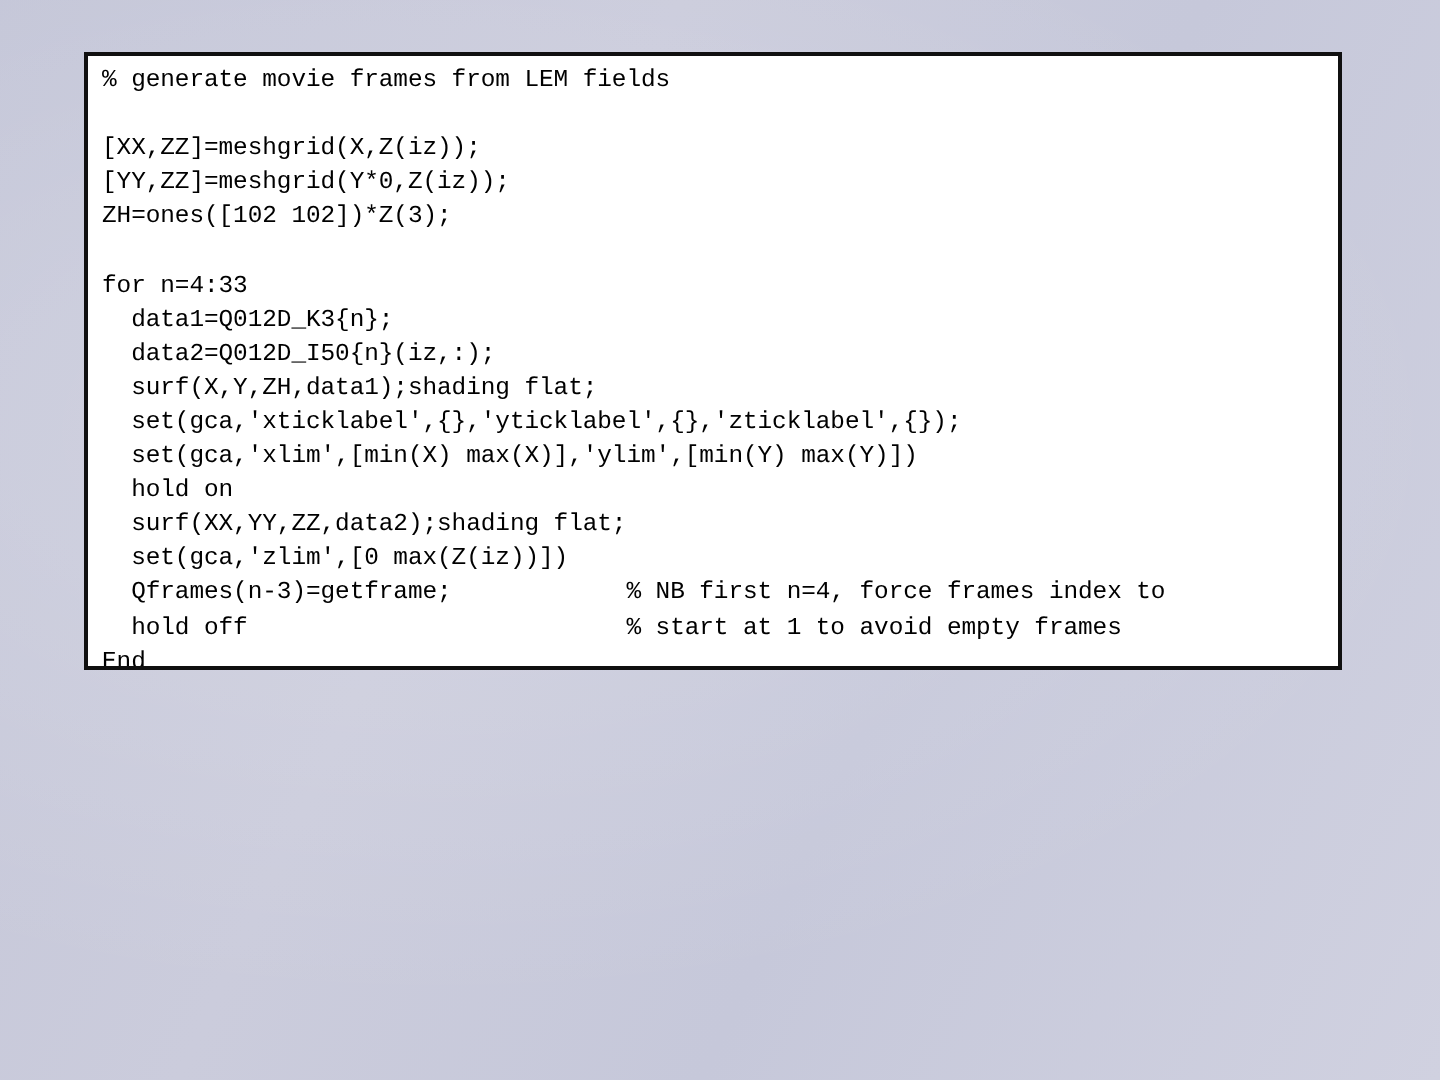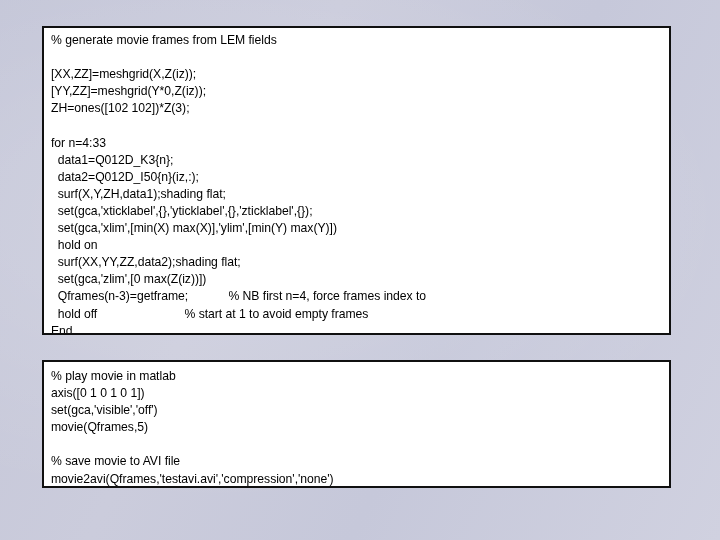--- a/index.html
+++ b/index.html
@@ -39,21 +39,21 @@
     top: 360px;
     width: 629px;
     height: 128px;
   }
   .code-text {
     position: absolute;
     left: 7px;
     top: 5px;
     margin: 0;
     padding: 0;
-    font-family: Liberation Sans, sans-serif;
+    font-family: Liberation Mono, monospace;
     font-size: 12.2px;
     line-height: 17.1px;
     letter-spacing: -0.03px;
     color: #000000;
     white-space: pre;
     -webkit-font-smoothing: none;
   }
   #code-box-1 .code-text { top: 4px; }
   #code-box-2 .code-text { top: 6px; }
 </style>
@@ -76,23 +76,14 @@
   set(gca,'xticklabel',{},'yticklabel',{},'zticklabel',{});
   set(gca,'xlim',[min(X) max(X)],'ylim',[min(Y) max(Y)])
   hold on
   surf(XX,YY,ZZ,data2);shading flat;
   set(gca,'zlim',[0 max(Z(iz))])
   Qframes(n-3)=getframe;            % NB first n=4, force frames index to
   hold off                          % start at 1 to avoid empty frames
 End</pre>
   </div>
 
-  <div class="code-box" id="code-box-2">
-    <pre class="code-text">% play movie in matlab
-axis([0 1 0 1 0 1])
-set(gca,'visible','off')
-movie(Qframes,5)
-
-% save movie to AVI file
-movie2avi(Qframes,'testavi.avi','compression','none')</pre>
-  </div>
 
 </div>
 
 </body></html>

